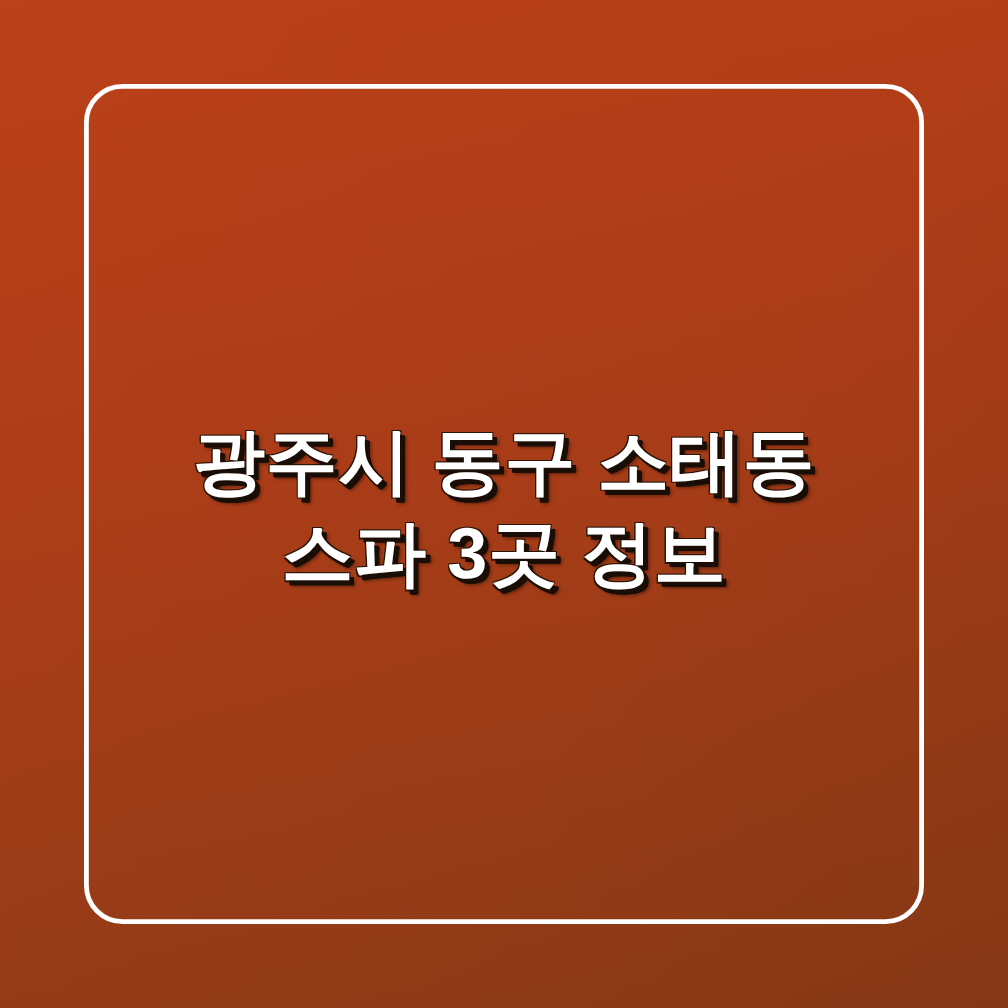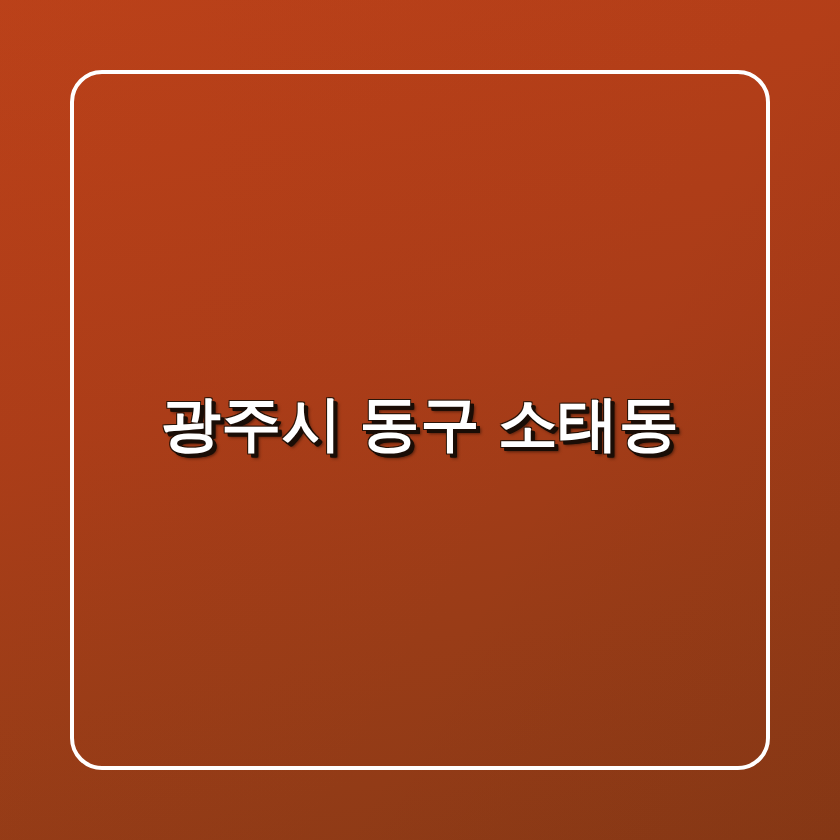--- a/index.html
+++ b/index.html
@@ -91,15 +91,16 @@
 <body>
 
 <div id="poster">
 
   <div id="bg-sheen"></div>
 
   <div id="frame"></div>
 
   <div id="title-block">
     <span class="title-line">광주시 동구 소태동</span>
+    <span class="title-line">스파 3곳 정보</span>
   </div>
 
 </div>
 
 </body></html>

